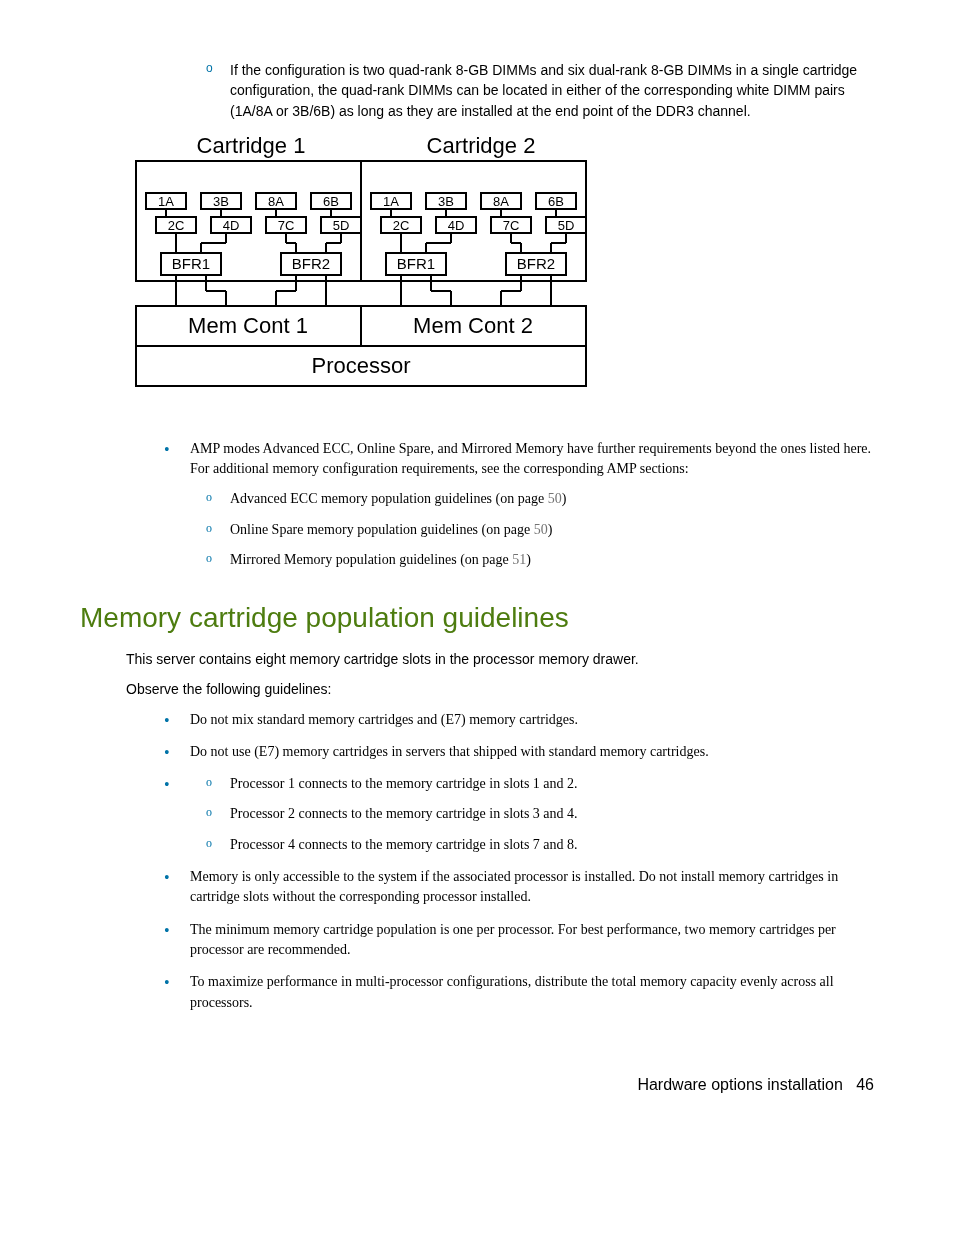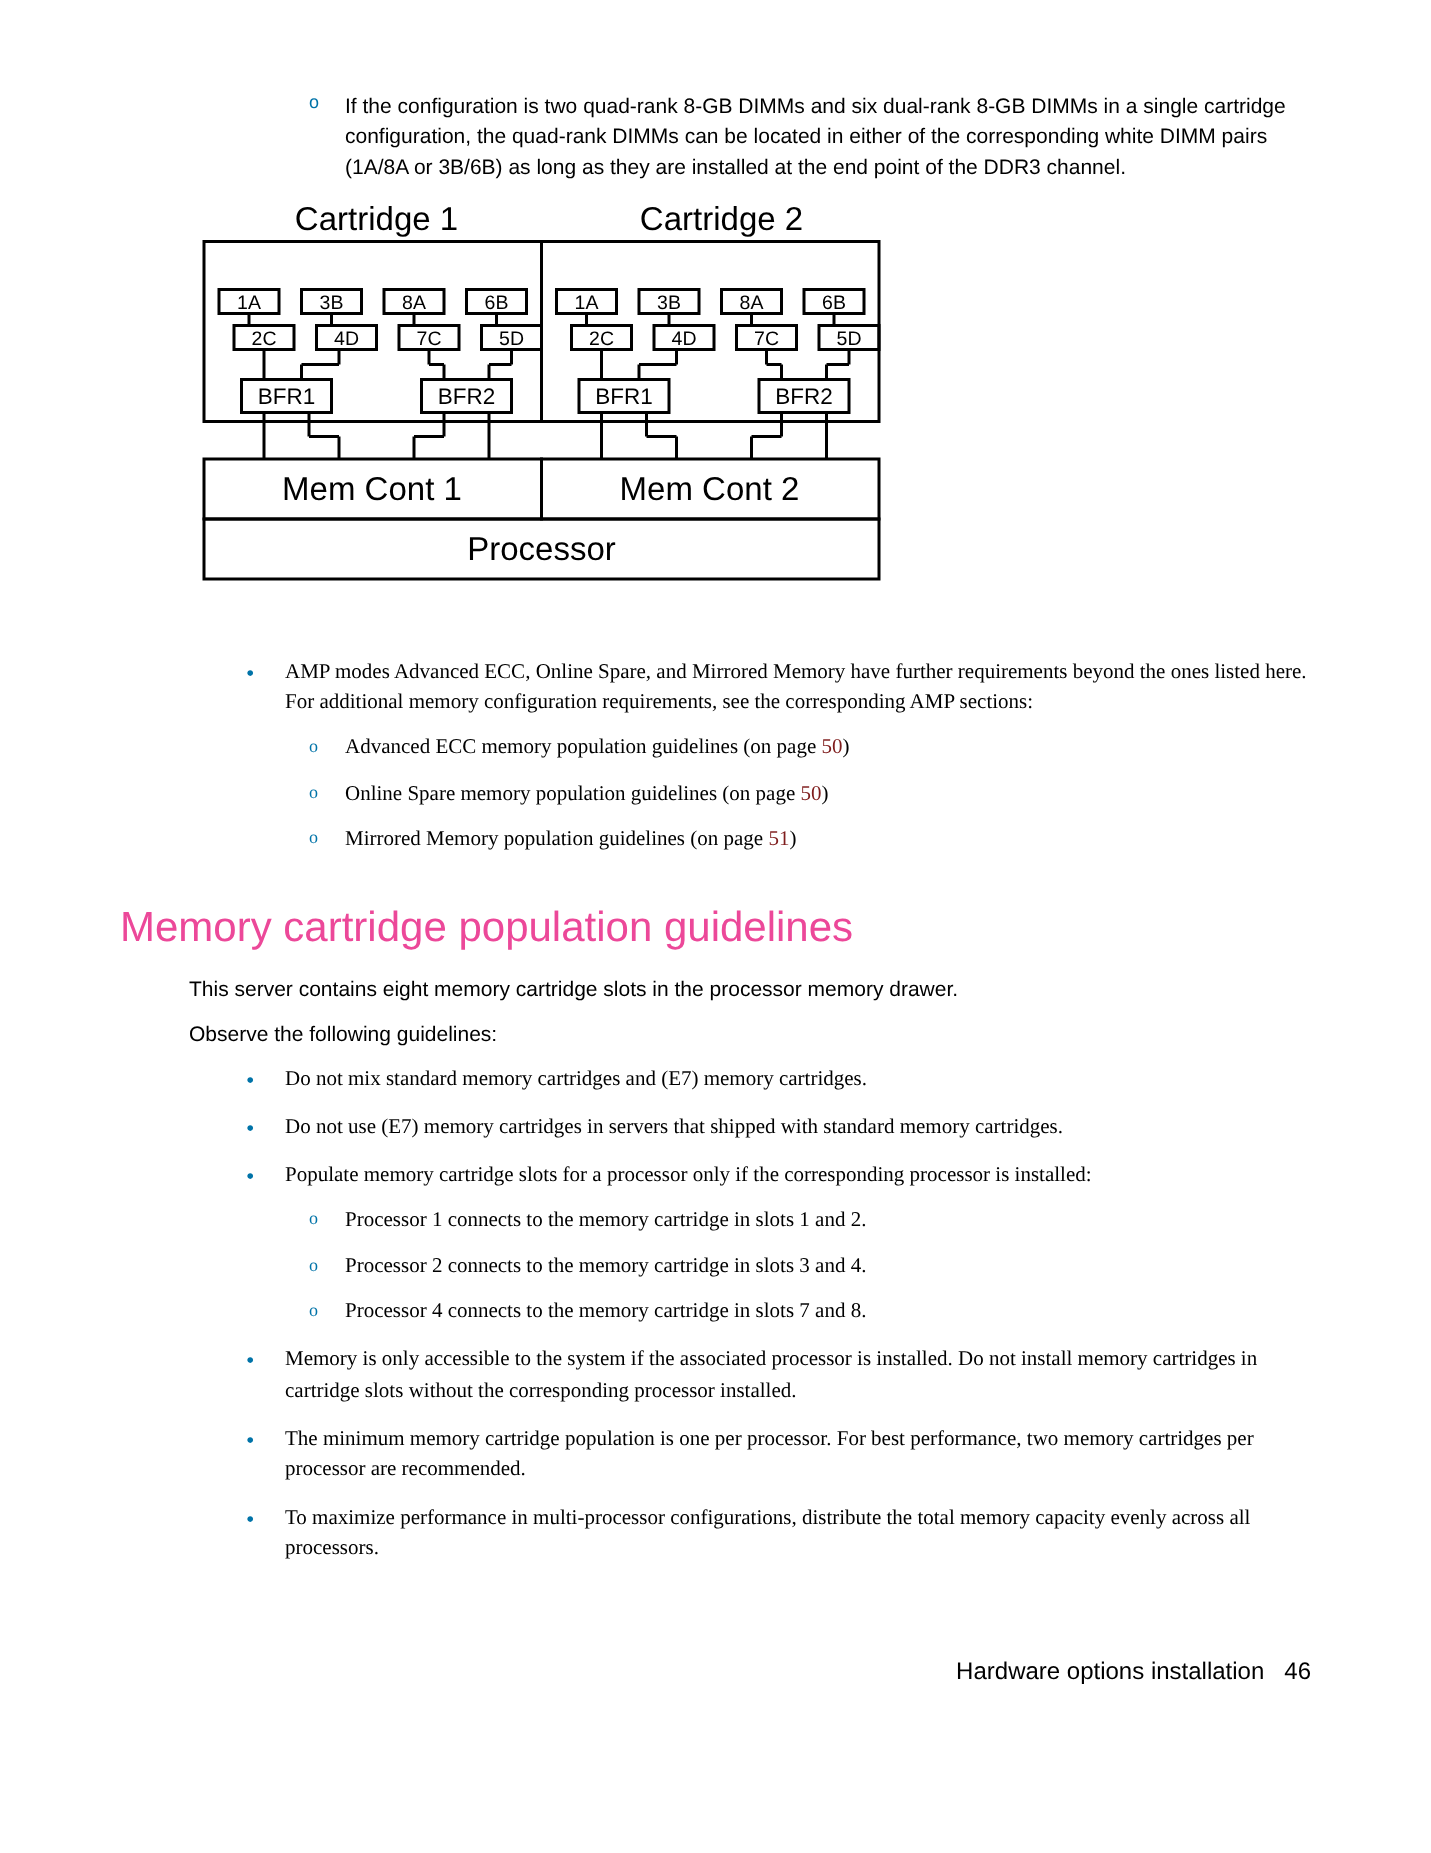--- a/index.html
+++ b/index.html
@@ -43,26 +43,26 @@
   }
   .bulletlist > li::before {
     content: "•";
     color: #0073a8;
     position: absolute;
     left: 14px;
     top: -1px;
     font-size: 16px;
   }
   .link {
-    color: #7f1d1d;
+    color: #737373;
   }
   h2.section-heading {
     font-family: Arial, Helvetica, sans-serif;
     font-weight: normal;
-    color: #ec4899;
+    color: #4d7c0f;
     font-size: 28px;
     margin: 28px 0 10px 0;
   }
   .intro {
     margin: 0 0 10px 46px;
   }
   .footer {
     text-align: right;
     font-size: 16px;
     margin-top: 60px;
@@ -223,21 +223,20 @@
 <h2 class="section-heading">Memory cartridge population guidelines</h2>
 
 <p class="intro">This server contains eight memory cartridge slots in the processor memory drawer.</p>
 <p class="intro">Observe the following guidelines:</p>
 
 <div class="content-indent-2">
   <ul class="bulletlist">
     <li><span>Do not mix standard memory cartridges and (E7) memory cartridges.</span></li>
     <li><span>Do not use (E7) memory cartridges in servers that shipped with standard memory cartridges.</span></li>
     <li>
-      <span>Populate memory cartridge slots for a processor only if the corresponding processor is installed:</span>
       <ul class="sublist" style="margin-top:10px">
         <li><span>Processor 1 connects to the memory cartridge in slots 1 and 2.</span></li>
         <li><span>Processor 2 connects to the memory cartridge in slots 3 and 4.</span></li>
         <li><span>Processor 4 connects to the memory cartridge in slots 7 and 8.</span></li>
       </ul>
     </li>
     <li><span>Memory is only accessible to the system if the associated processor is installed. Do not install memory cartridges in cartridge slots without the corresponding processor installed.</span></li>
     <li><span>The minimum memory cartridge population is one per processor. For best performance, two memory cartridges per processor are recommended.</span></li>
     <li><span>To maximize performance in multi-processor configurations, distribute the total memory capacity evenly across all processors.</span></li>
   </ul>

